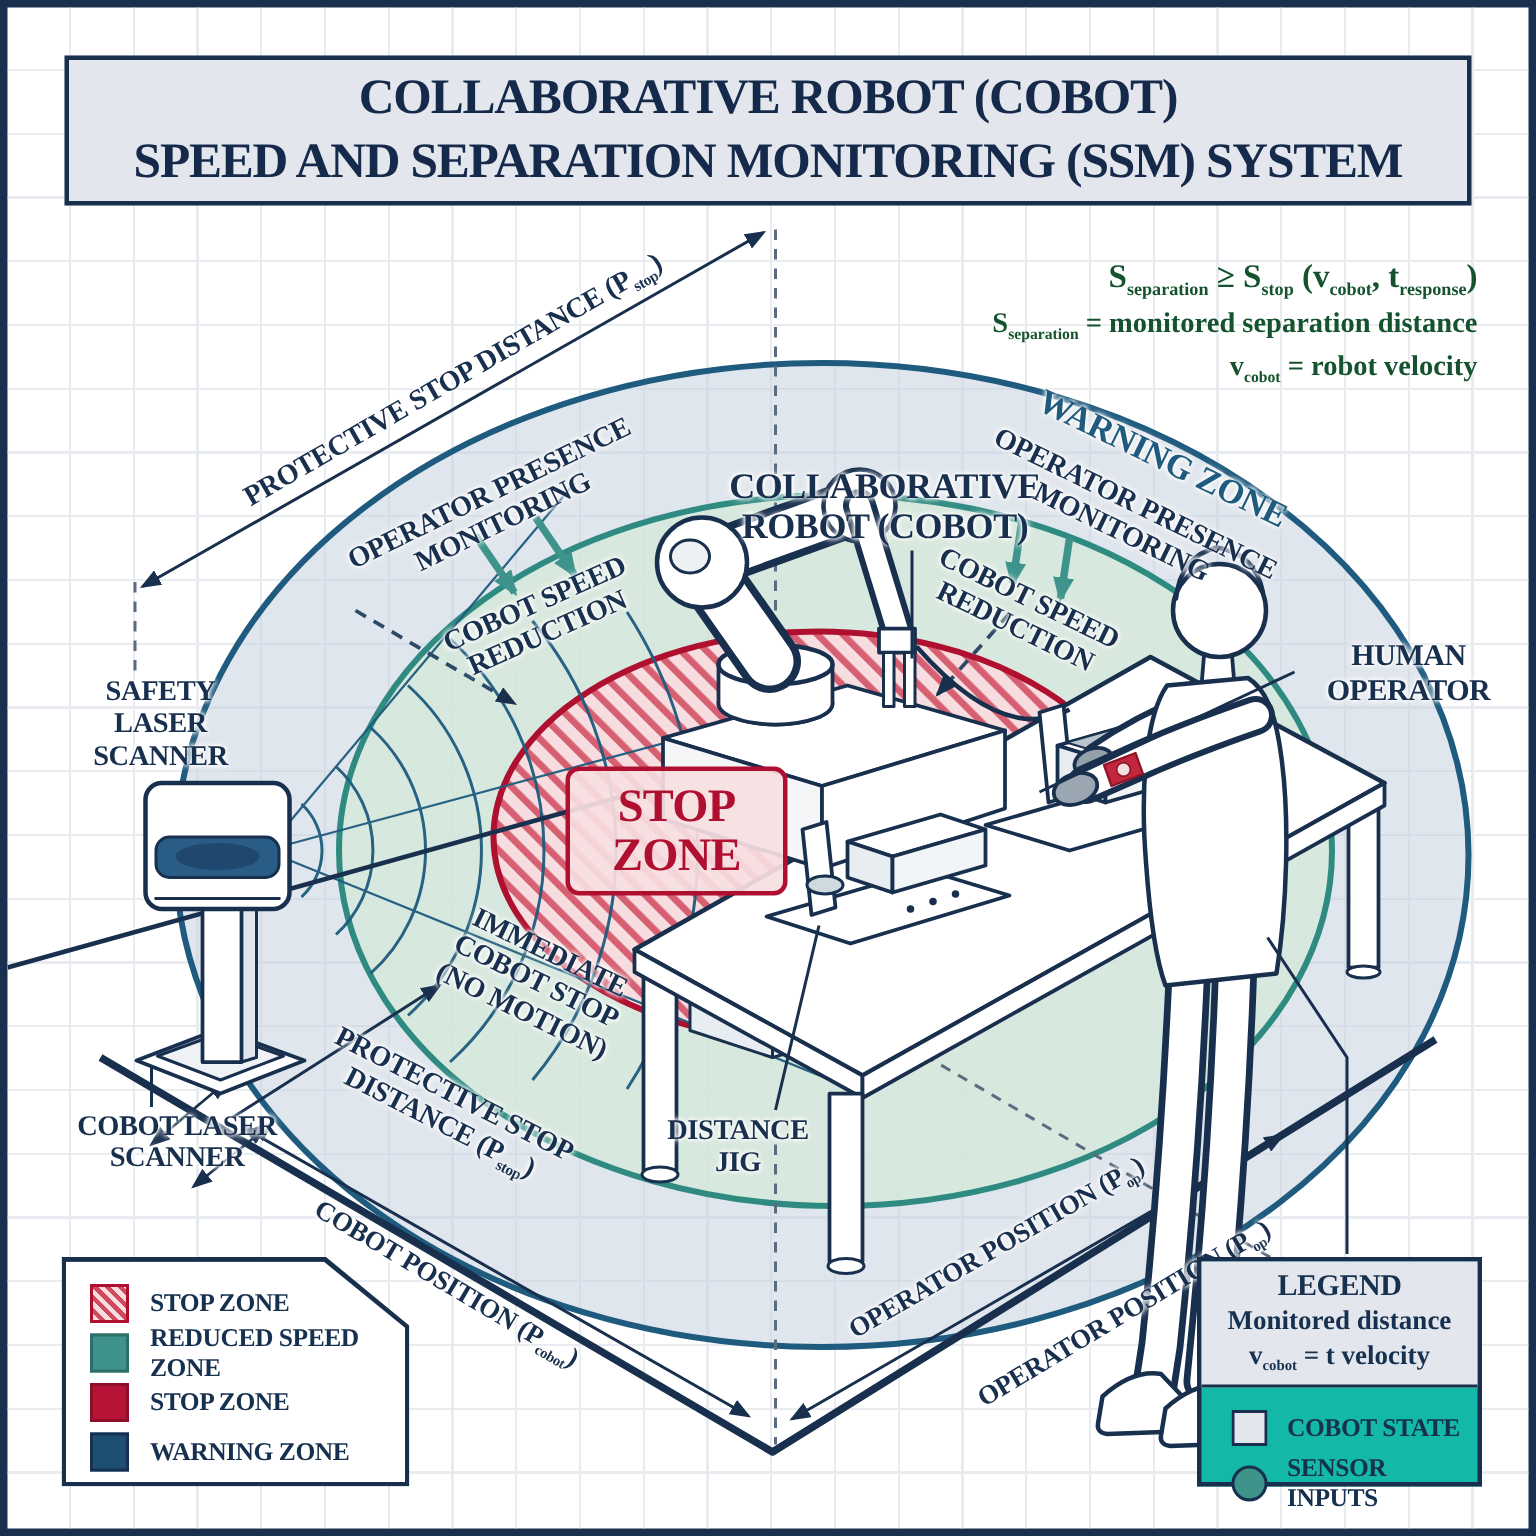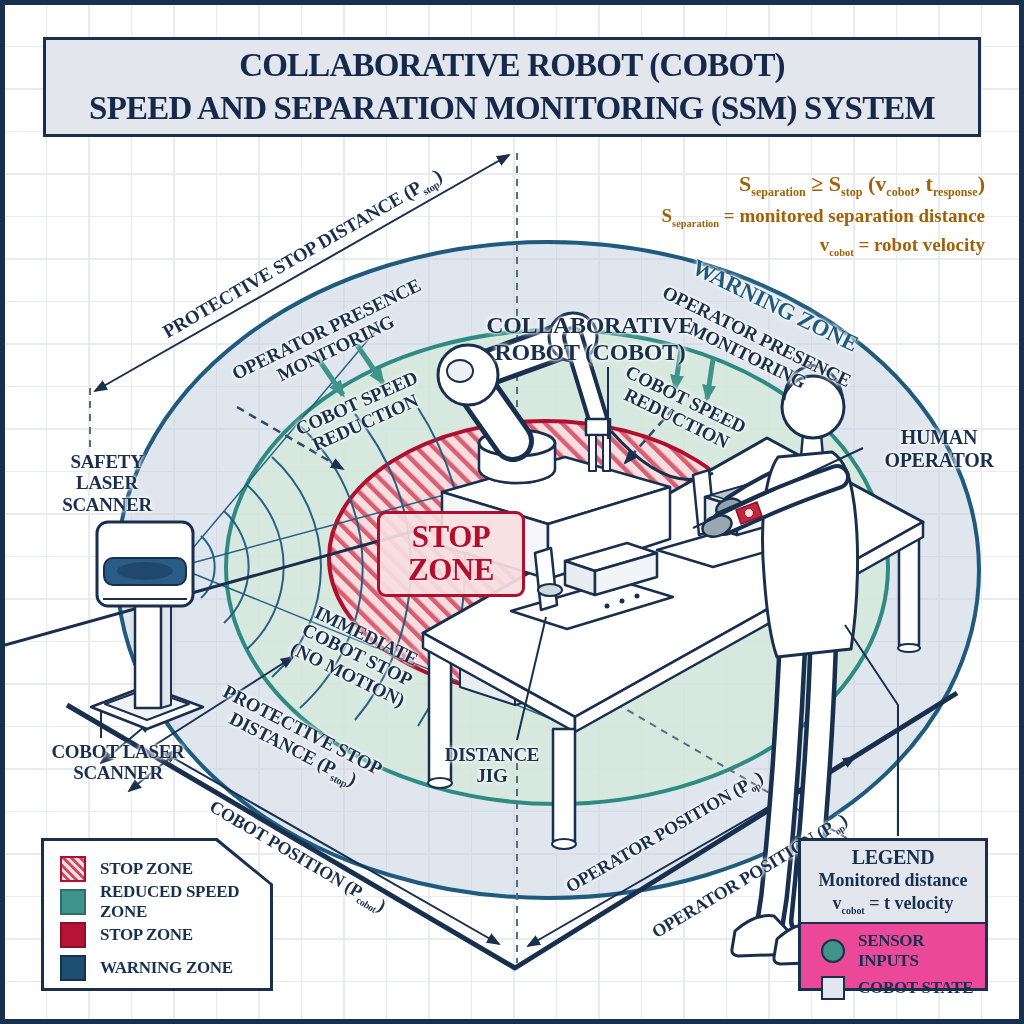--- a/index.html
+++ b/index.html
@@ -11,21 +11,21 @@
       repeating-linear-gradient(to right,transparent 0 41px,#e8ebef 41px 42.5px),
       repeating-linear-gradient(to bottom,transparent 0 41px,#e8ebef 41px 42.5px);}
   svg.art{position:absolute;left:0;top:0;width:1014px;height:1014px;}
 
   .title-box{position:absolute;left:38px;top:32px;width:938px;height:100px;
     background:#e3e7ed;border:3px solid #182f4e;box-sizing:border-box;
     display:flex;flex-direction:column;justify-content:center;align-items:center;}
   .title-line{font-size:33px;font-weight:800;color:#15294a;letter-spacing:-0.8px;
     line-height:1.3;white-space:nowrap;}
 
-  .formula{position:absolute;right:34px;top:162px;text-align:right;color:#a16207;
+  .formula{position:absolute;right:34px;top:162px;text-align:right;color:#14532d;
     font-weight:600;line-height:1.5;}
   .formula .f-main{font-size:22px;font-weight:700;}
   .formula .f-def{font-size:19px;}
   sub{font-size:0.55em;vertical-align:sub;}
 
   .lbl{position:absolute;color:#182f4e;font-weight:800;text-align:center;
     white-space:pre-line;line-height:1.13;letter-spacing:-0.3px;
     text-shadow:0 0 3px #fff,0 0 3px #fff,0 0 6px #fff;
     transform-origin:center;}
 
@@ -43,21 +43,21 @@
   .ll-row{display:flex;align-items:center;gap:14px;height:33px;}
   .swatch{width:26px;height:26px;box-sizing:border-box;flex:0 0 auto;}
   .swatch.hatch{background:repeating-linear-gradient(45deg,#f7dde0 0 3px,#d04a5e 3px 6px);
     border:2px solid #b01030;}
   .swatch.teal{background:#3e948b;border:2px solid #2c6e68;}
   .swatch.red{background:#b61336;border:2px solid #8d0f2a;}
   .swatch.navy{background:#1d4f72;border:2px solid #16304f;}
   .ll-label{font-size:17px;font-weight:800;color:#16304f;letter-spacing:-0.3px;}
 
   .legend-right{position:absolute;left:793px;top:833px;width:190px;height:153px;
-    border:3px solid #182f4e;background:#ec4899;box-sizing:border-box;}
+    border:3px solid #182f4e;background:#14b8a6;box-sizing:border-box;}
   .lr-head{background:#e3e7ed;border-bottom:2.5px solid #182f4e;text-align:center;
     padding:5px 2px 6px;}
   .lr-title{font-size:20px;font-weight:800;color:#16304f;letter-spacing:-0.3px;}
   .lr-sub{font-size:18px;font-weight:600;color:#16304f;line-height:1.25;}
   .lr-body{padding:8px 0 0 20px;}
   .lr-row{display:flex;align-items:center;gap:13px;height:37px;}
   .sw-circle{width:24px;height:24px;border-radius:50%;background:#3e948b;
     border:2.5px solid #182f4e;box-sizing:border-box;flex:0 0 auto;}
   .sw-square{width:24px;height:24px;background:#e3e7ed;
     border:2.5px solid #182f4e;box-sizing:border-box;flex:0 0 auto;}
@@ -304,22 +304,22 @@
   </div>
 
   <div class="legend-right">
     <div class="lr-head">
       <div class="lr-title">LEGEND</div>
       <div class="lr-sub">Monitored distance</div>
       <div class="lr-sub"><span>v</span><sub>cobot</sub><span> = t velocity</span></div>
     </div>
     <div class="lr-body">
       <div class="lr-row">
+        <span class="sw-square"></span>
+        <span class="lr-label">COBOT STATE</span>
+      </div>
+      <div class="lr-row">
         <span class="sw-circle"></span>
         <span class="lr-label">SENSOR INPUTS</span>
-      </div>
-      <div class="lr-row">
-        <span class="sw-square"></span>
-        <span class="lr-label">COBOT STATE</span>
       </div>
     </div>
   </div>
 </div>
 
 </body></html>

